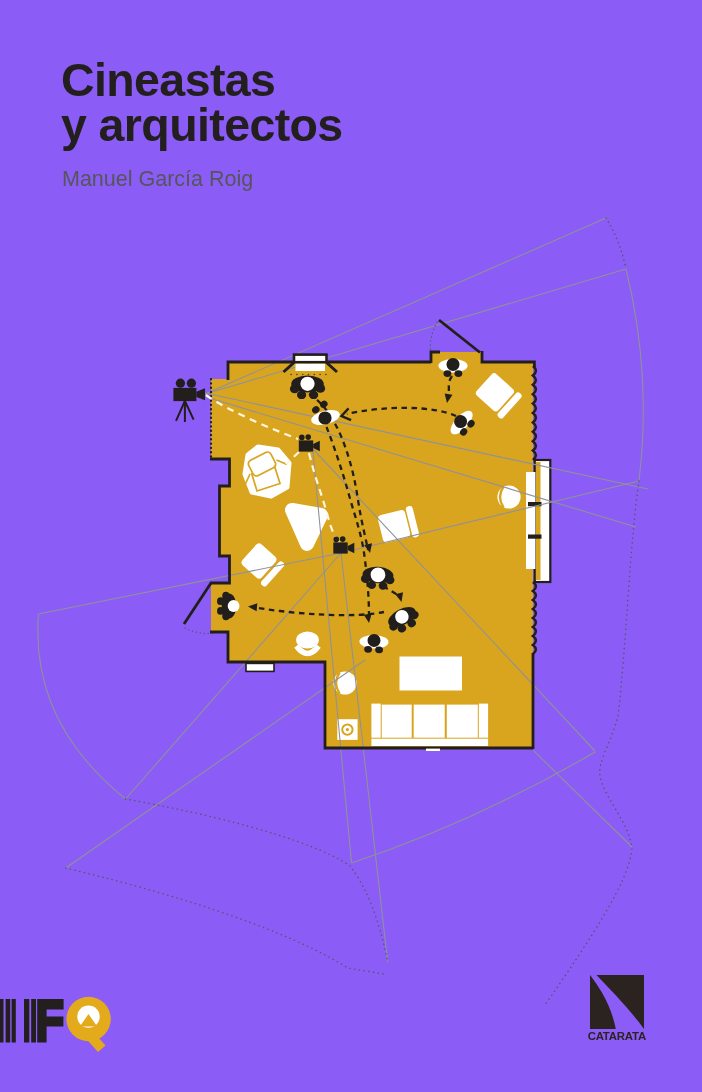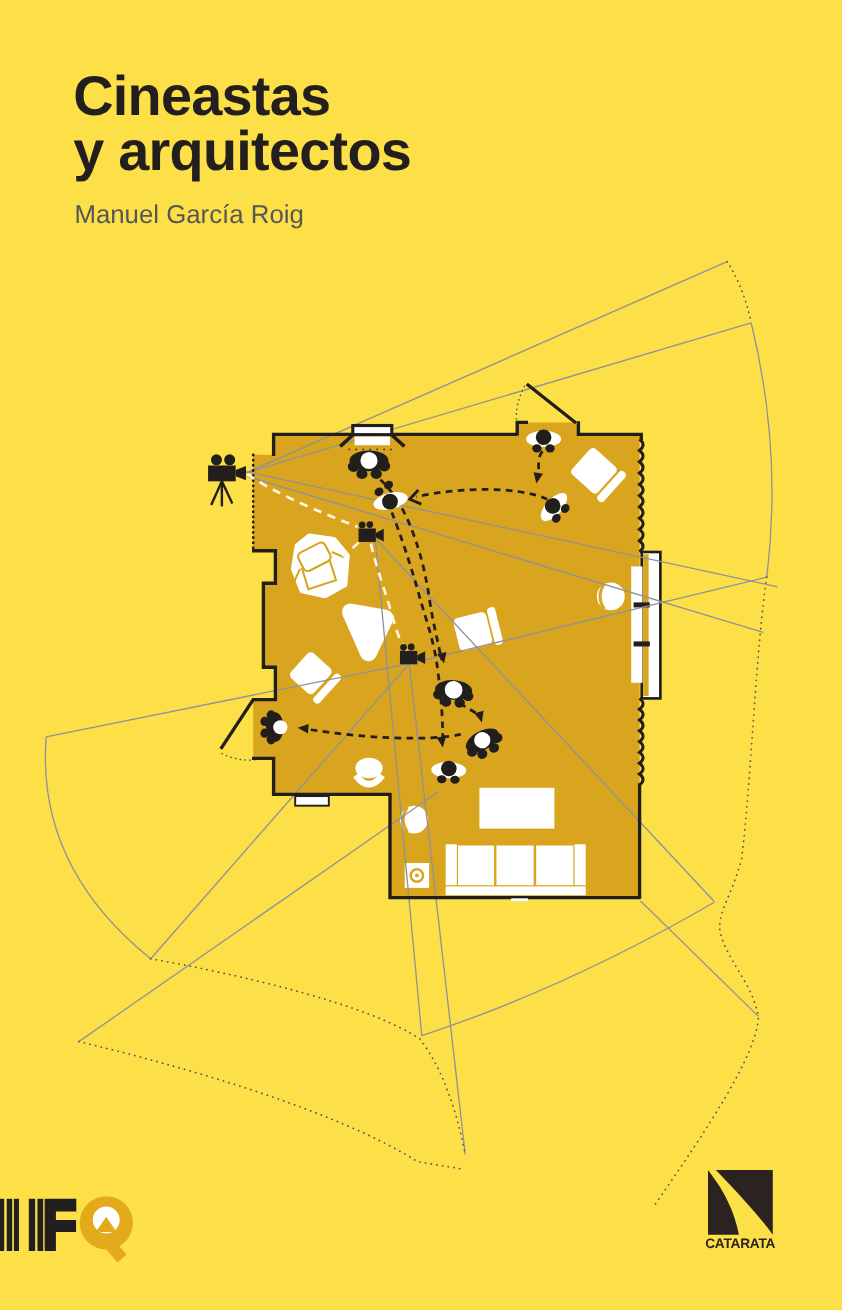--- a/index.html
+++ b/index.html
@@ -1,14 +1,14 @@
 <!DOCTYPE html>
 <html><head><meta charset="utf-8"><style>
 html,body{margin:0;padding:0;background:#fff;}
-#page{position:relative;width:702px;height:1092px;background:#fde047;overflow:hidden;
+#page{position:relative;width:702px;height:1092px;background:#8b5cf6;overflow:hidden;
 font-family:"Liberation Sans", sans-serif;}
 </style></head><body>
 <div id="page">
 <svg width="702" height="1092" viewBox="0 0 702 1092">
 
 <text x="61" y="95.5" font-size="46.5" font-weight="bold" fill="#231f1f" letter-spacing="-0.6">Cineastas</text>
 
 <text x="61" y="141.3" font-size="46.5" font-weight="bold" fill="#231f1f" letter-spacing="-0.6">y arquitectos</text>
 
 <text x="62" y="185.5" font-size="21.5" fill="#55565a">Manuel García Roig</text>

